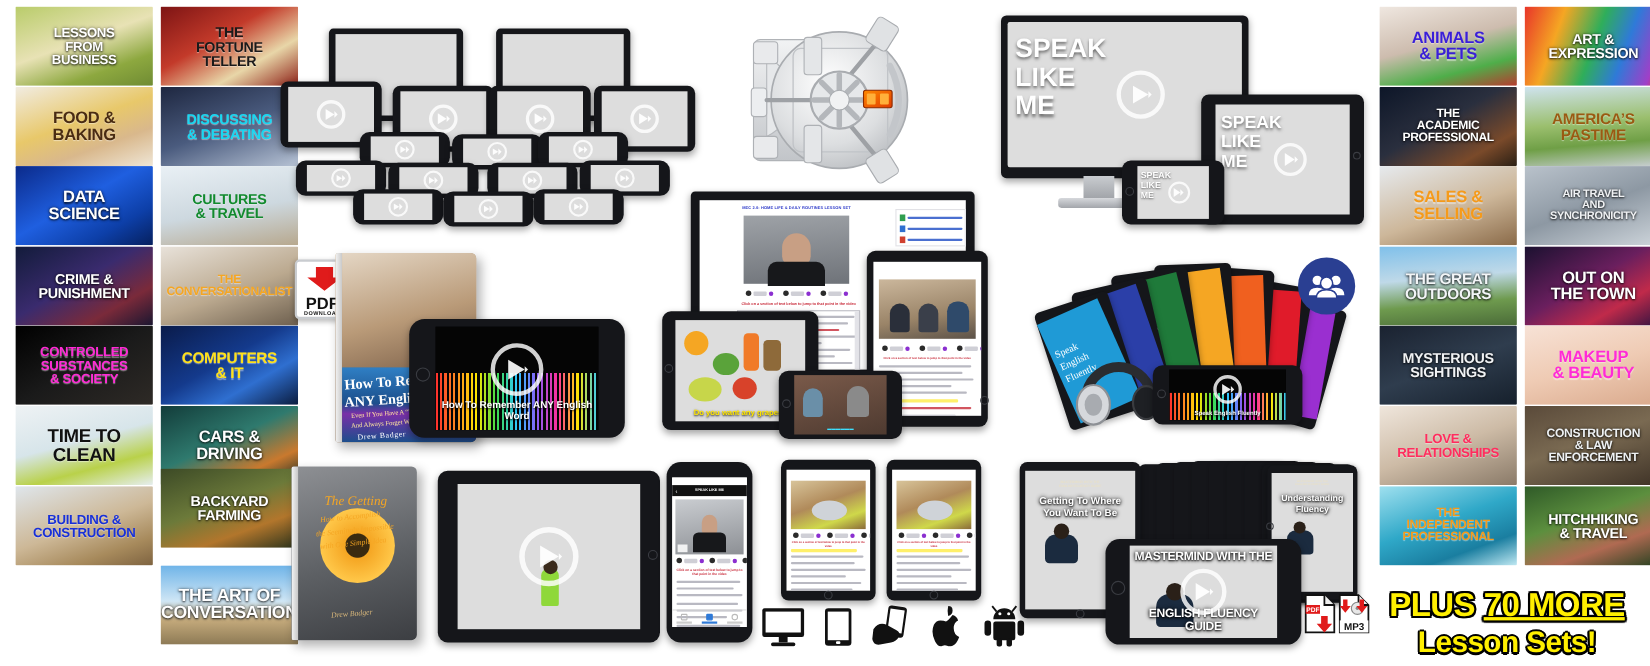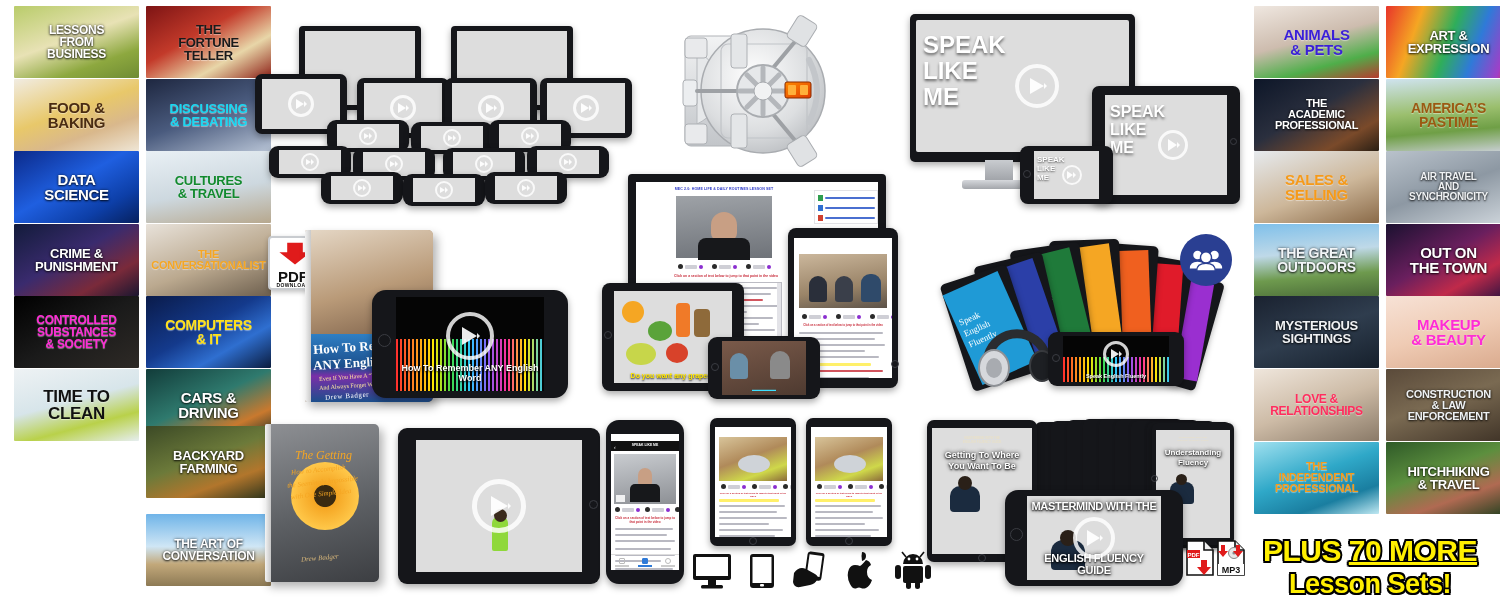--- a/index.html
+++ b/index.html
@@ -188,30 +188,37 @@
           <span>&amp; IT</span>
         </div>
       </div>
       <div class="tile" style="left: 146px; top: 369px;">
         <div class="bg" style="background: linear-gradient(155deg, rgb(18, 60, 58), rgb(47, 122, 110) 45%, rgb(201, 121, 46) 75%, rgb(15, 44, 42));"></div>
         <div class="lbl" style="color: rgb(255, 255, 255); font-size: 15px; text-shadow: rgba(0, 0, 0, 0.75) 0px 1px 2px, rgba(0, 0, 0, 0.6) 0px 0px 3px;">
           <span>CARS &amp;</span>
           <span>DRIVING</span>
         </div>
       </div>
+      <div class="tile" style="left: 14px; top: 441.6px;">
+        <div class="bg" style="background: linear-gradient(160deg, rgb(223, 230, 236), rgb(205, 184, 151) 50%, rgb(167, 138, 92) 78%, rgb(126, 99, 64));"></div>
+        <div class="lbl" style="color: rgb(24, 48, 216); font-size: 12px; text-shadow: rgba(255, 255, 255, 0.45) 0px 1px 1px;">
+          <span>BUILDING &amp;</span>
+          <span>CONSTRUCTION</span>
+        </div>
+      </div>
       <div class="tile" style="left: 146px; top: 426px;">
         <div class="bg" style="background: linear-gradient(160deg, rgb(60, 74, 38), rgb(108, 122, 58) 45%, rgb(178, 118, 44) 72%, rgb(42, 51, 28));"></div>
         <div class="lbl" style="color: rgb(255, 255, 255); font-size: 13px; text-shadow: rgba(0, 0, 0, 0.75) 0px 1px 2px, rgba(0, 0, 0, 0.6) 0px 0px 3px;">
           <span>BACKYARD</span>
           <span>FARMING</span>
         </div>
       </div>
       <div class="tile" style="left: 146px; top: 514.2px;">
         <div class="bg" style="background: linear-gradient(rgb(111, 180, 232), rgb(207, 230, 245) 45%, rgb(194, 168, 122) 70%, rgb(141, 122, 85));"></div>
-        <div class="lbl" style="color: rgb(255, 255, 255); font-size: 12px; text-shadow: rgba(0, 0, 0, 0.75) 0px 1px 2px, rgba(0, 0, 0, 0.6) 0px 0px 3px;">
+        <div class="lbl" style="color: rgb(255, 255, 255); font-size: 16px; text-shadow: rgba(0, 0, 0, 0.75) 0px 1px 2px, rgba(0, 0, 0, 0.6) 0px 0px 3px;">
           <span>THE ART OF</span>
           <span>CONVERSATION</span>
         </div>
       </div>
     </div>
 
   <div class="tilecol right" id="colR">
       <div class="tile" style="left: 14px; top: 6px;">
         <div class="bg" style="background: linear-gradient(165deg, rgb(239, 231, 224), rgb(205, 188, 174) 45%, rgb(79, 174, 74) 75%, rgb(182, 59, 46));"></div>
         <div class="lbl" style="color: rgb(58, 31, 216); font-size: 15px; text-shadow: rgba(255, 255, 255, 0.45) 0px 1px 1px;">

